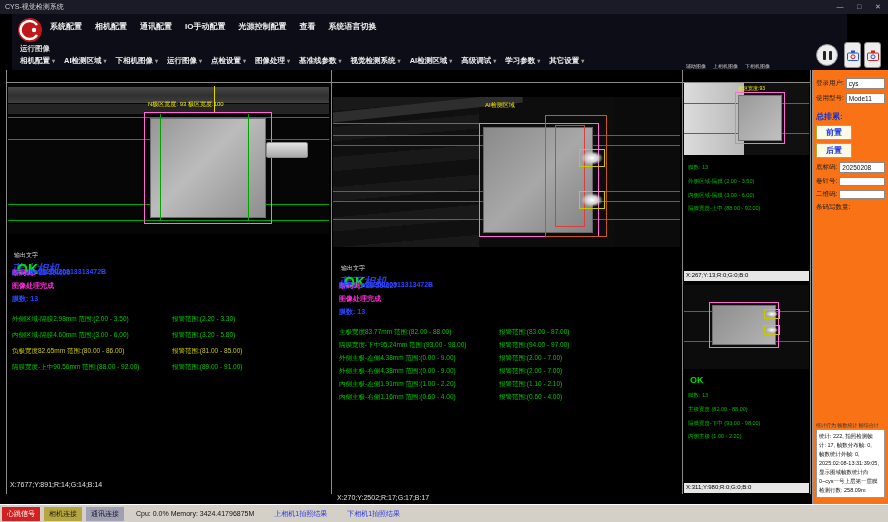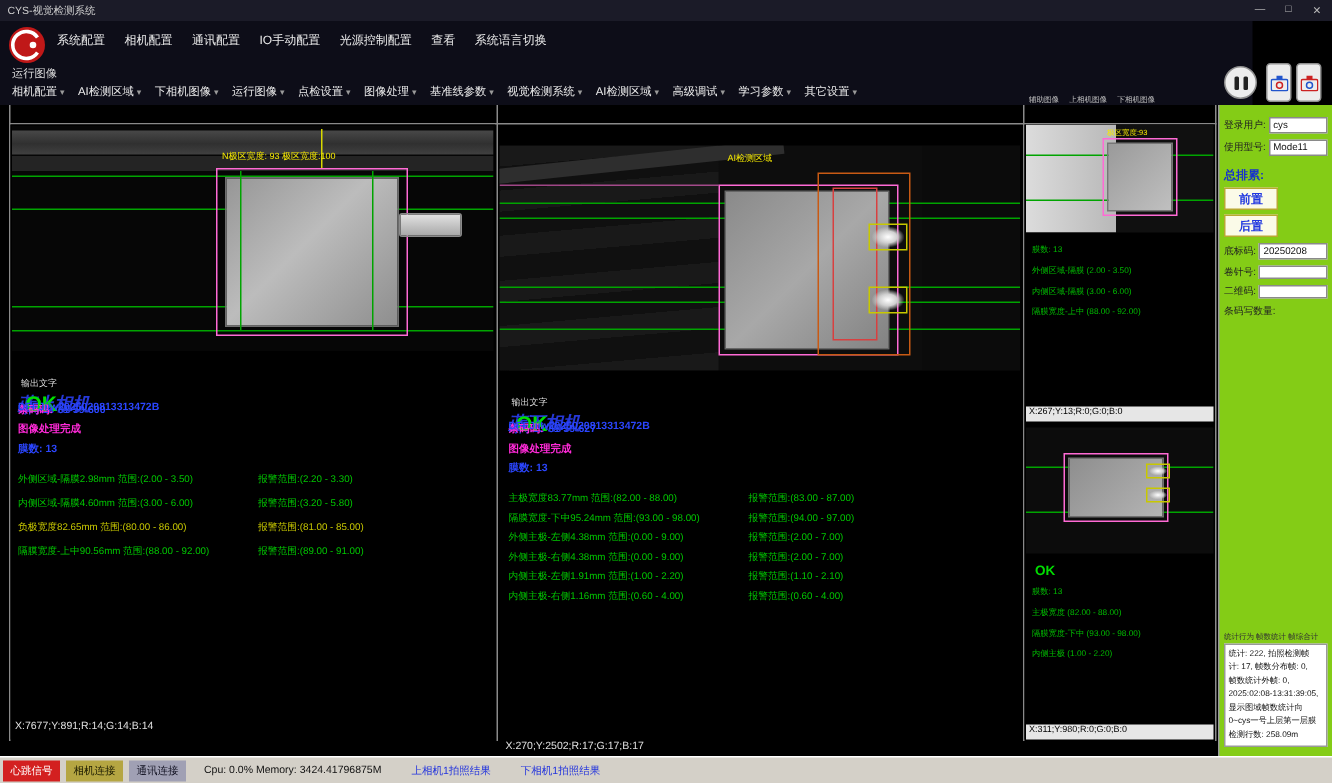--- a/index.html
+++ b/index.html
@@ -5,21 +5,21 @@
   html,body{margin:0;padding:0;background:#2a2a2a;}
   .screen{position:relative;width:888px;height:522px;background:#000;overflow:hidden;
           font-family:"Liberation Sans",sans-serif;cursor:default;}
   .screen *{box-sizing:border-box;position:absolute;}
   
   .titlebar{left:0;top:0;width:888px;height:14px;background:#1b1b28;display:flex;align-items:center;padding:0 5px;}
   .titlebar *{position:static;}
   .title-text{font-size:7px;color:#cfcfcf;}
   .win-controls{margin-left:auto;display:flex;gap:9px;}
   .win-btn{font-size:7px;color:#b9b9b9;width:10px;text-align:center;}
-  .menubar{left:0;top:14px;width:835px;height:56px;background:#0d0d18;}
+  .menubar{left:12px;top:14px;width:835px;height:56px;background:#0d0d18;font-weight:bold;}
   .menu-row{left:38px;top:7px;display:flex;gap:13px;}
   .menu-row *{position:static;}
   .menu-item{font-size:8px;color:#ececec;white-space:nowrap;}
   .run-label{left:8px;top:30px;font-size:7.5px;color:#dcdcdc;}
   .tool-row{left:8px;top:42px;display:flex;gap:9px;align-items:center;}
   .tool-row *{position:static;}
   .tool-item{font-size:7.5px;color:#ececec;white-space:nowrap;}
   .caret::after{content:"▾";font-size:6px;color:#9a9a9a;margin-left:2px;}
   
   .pause-btn{left:816px;top:44px;width:22px;height:22px;border-radius:50%;background:#ededed;border:1px solid #909090;
@@ -59,21 +59,21 @@
   .meas-row{display:grid;grid-template-columns:160px 1fr;margin-bottom:7px;position:static;}
   .meas-row span{position:static;font-size:6.5px;color:#00c800;white-space:nowrap;}
   .meas-row.warn span{color:#c8c800;}
   .meas-grid.tight .meas-row{margin-bottom:4px;}
   .coords{font-size:7px;color:#e0e0e0;white-space:nowrap;}
   
   .mini-line{position:static;display:block;font-size:5.5px;color:#00bb00;line-height:2.5;white-space:nowrap;}
   .mini-ok{font-size:9px;font-weight:bold;color:#00dd00;}
   .coord-strip{left:0;bottom:0;right:0;height:10px;background:#e6e6e6;color:#000;font-size:6px;padding:1px 2px;}
   
-  .sidebar{left:812px;top:70px;width:76px;height:434px;background:#84cc16;border-left:1px solid #999;padding:4px 3px;}
+  .sidebar{left:812px;top:70px;width:76px;height:434px;background:#f97316;border-left:1px solid #999;padding:4px 3px;}
   .kv{position:static;display:flex;align-items:center;gap:2px;margin-top:4px;}
   .kv *{position:static;}
   .k{font-size:6.5px;color:#222;white-space:nowrap;}
   .val-box{background:#fff;border:1px solid #8a8a8a;font-size:6.5px;color:#111;padding:1px 2px;min-height:9px;flex:1;}
   .total-label{position:static;display:block;font-size:8px;font-weight:bold;color:#1733cc;margin-top:7px;}
   .status-box{position:static;display:block;width:36px;background:#fbfbe8;border:1px solid #b8a832;color:#2038e0;
               font-weight:bold;font-size:8px;text-align:center;padding:1px 0;margin-top:3px;}
   .stats{left:3px;right:3px;bottom:6px;}
   .stats *{position:static;}
   .stats-header{font-size:5px;color:#333;margin-bottom:1px;white-space:nowrap;}

